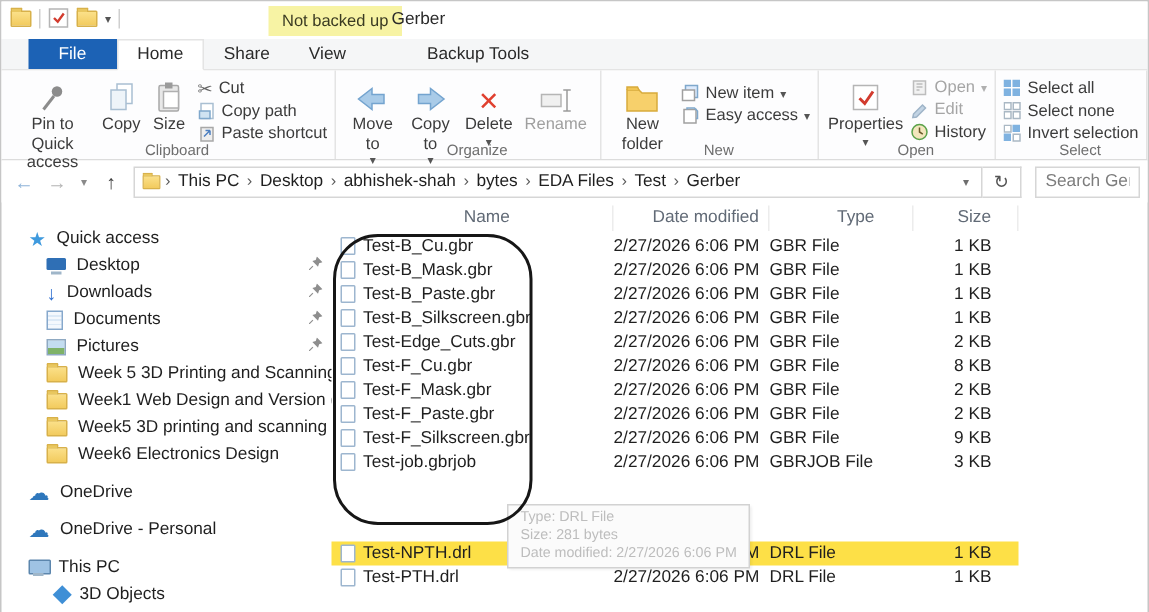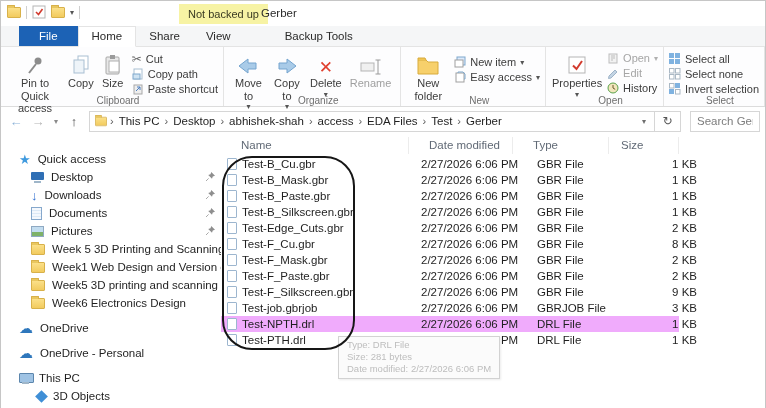--- a/index.html
+++ b/index.html
@@ -70,25 +70,25 @@
   .ic-doc { width:11px; height:13px; background:linear-gradient(#f4f8fd 20%, #dce9f6 20% 30%, #f4f8fd 30% 45%, #dce9f6 45% 55%, #f4f8fd 55% 70%, #dce9f6 70% 80%, #f4f8fd 80%); border:1px solid #86a8cc; }
   .ic-pic { width:13px; height:11px; border:1px solid #8fa9c2; background:linear-gradient(#c3ddf0 55%, #7eb268 55%); }
   .ic-folder { width:14px; height:11px; background:linear-gradient(#fbe089,#f2cb5e); border:1px solid #d8b14a; border-radius:1px; position:relative; flex:none; }
   .ic-folder::before { content:""; position:absolute; left:-1px; top:-3px; width:6px; height:2px; background:#e9c75f; border:1px solid #d8b14a; border-bottom:none; border-radius:1px 1px 0 0; }
   .ic-cloud { color:#2e77bc; font-size:14px; line-height:1; }
   .ic-cube { width:9px; height:9px; background:#3f8fd6; transform:rotate(45deg); margin-left:2px; }
 
   
   .filearea { flex:1; position:relative; font-size:11.5px; }
   .lheader { display:grid; grid-template-columns:188px 104px 96px 70px; height:21px; align-items:center; color:#616a76; }
-  .lheader > div { padding-left:20px; border-right:1px solid #ececec; height:17px; line-height:17px; }
+  .lheader > div { padding-left:20px; border-right:1px solid #ececec; height:17px; line-height:17px;text-align:center; }
   .lheader > div:last-child { padding-left:12px; }
   .rows { }
-  .frow { display:grid; grid-template-columns:188px 104px 96px 70px; height:16px; align-items:center; width:458px;gap:12px; }
-  .frow.hover { background:#f0abfc; }
+  .frow { display:grid; grid-template-columns:188px 104px 96px 70px; height:16px; align-items:center; width:458px; }
+  .frow.hover { background:#fde047;margin-top:45px; }
   .cell-name { display:flex; align-items:center; gap:5px; padding-left:6px; white-space:nowrap; }
   .cell-size { text-align:right; padding-right:18px; }
   .fic { width:10px; height:12px; background:#fff; border:1px solid #9db6cf; border-radius:1px; flex:none; }
 
   
   .oval { position:absolute; left:221px; top:155px; width:133px; height:194px; border:2.5px solid #161616; border-radius:30px; pointer-events:none; z-index:30; }
   .tooltip { position:absolute; left:337px; top:335px; background:#fbfbfb; border:1px solid #d2d2d2; box-shadow:1px 1px 2px rgba(0,0,0,.08); padding:2px 8px 3px; font-size:9.5px; line-height:12px; color:#bdbdbd; z-index:20; white-space:nowrap; }
 </style>
 </head>
 <body>
@@ -321,21 +321,21 @@
     <span class="navbtn nav-up">↑</span>
     <div class="addrbox">
       <span class="ic-folder" style="transform:scale(.85)"></span>
       <span class="csep">›</span>
         <span class="crumb">This PC</span>
       <span class="csep">›</span>
         <span class="crumb">Desktop</span>
       <span class="csep">›</span>
         <span class="crumb">abhishek-shah</span>
       <span class="csep">›</span>
-        <span class="crumb">access</span>
+        <span class="crumb">bytes</span>
       <span class="csep">›</span>
         <span class="crumb">EDA Files</span>
       <span class="csep">›</span>
         <span class="crumb">Test</span>
       <span class="csep">›</span>
         <span class="crumb">Gerber</span>
       <span class="addr-caret">▾</span>
     </div>
     <div class="refreshbtn">
         <span>↻</span>

